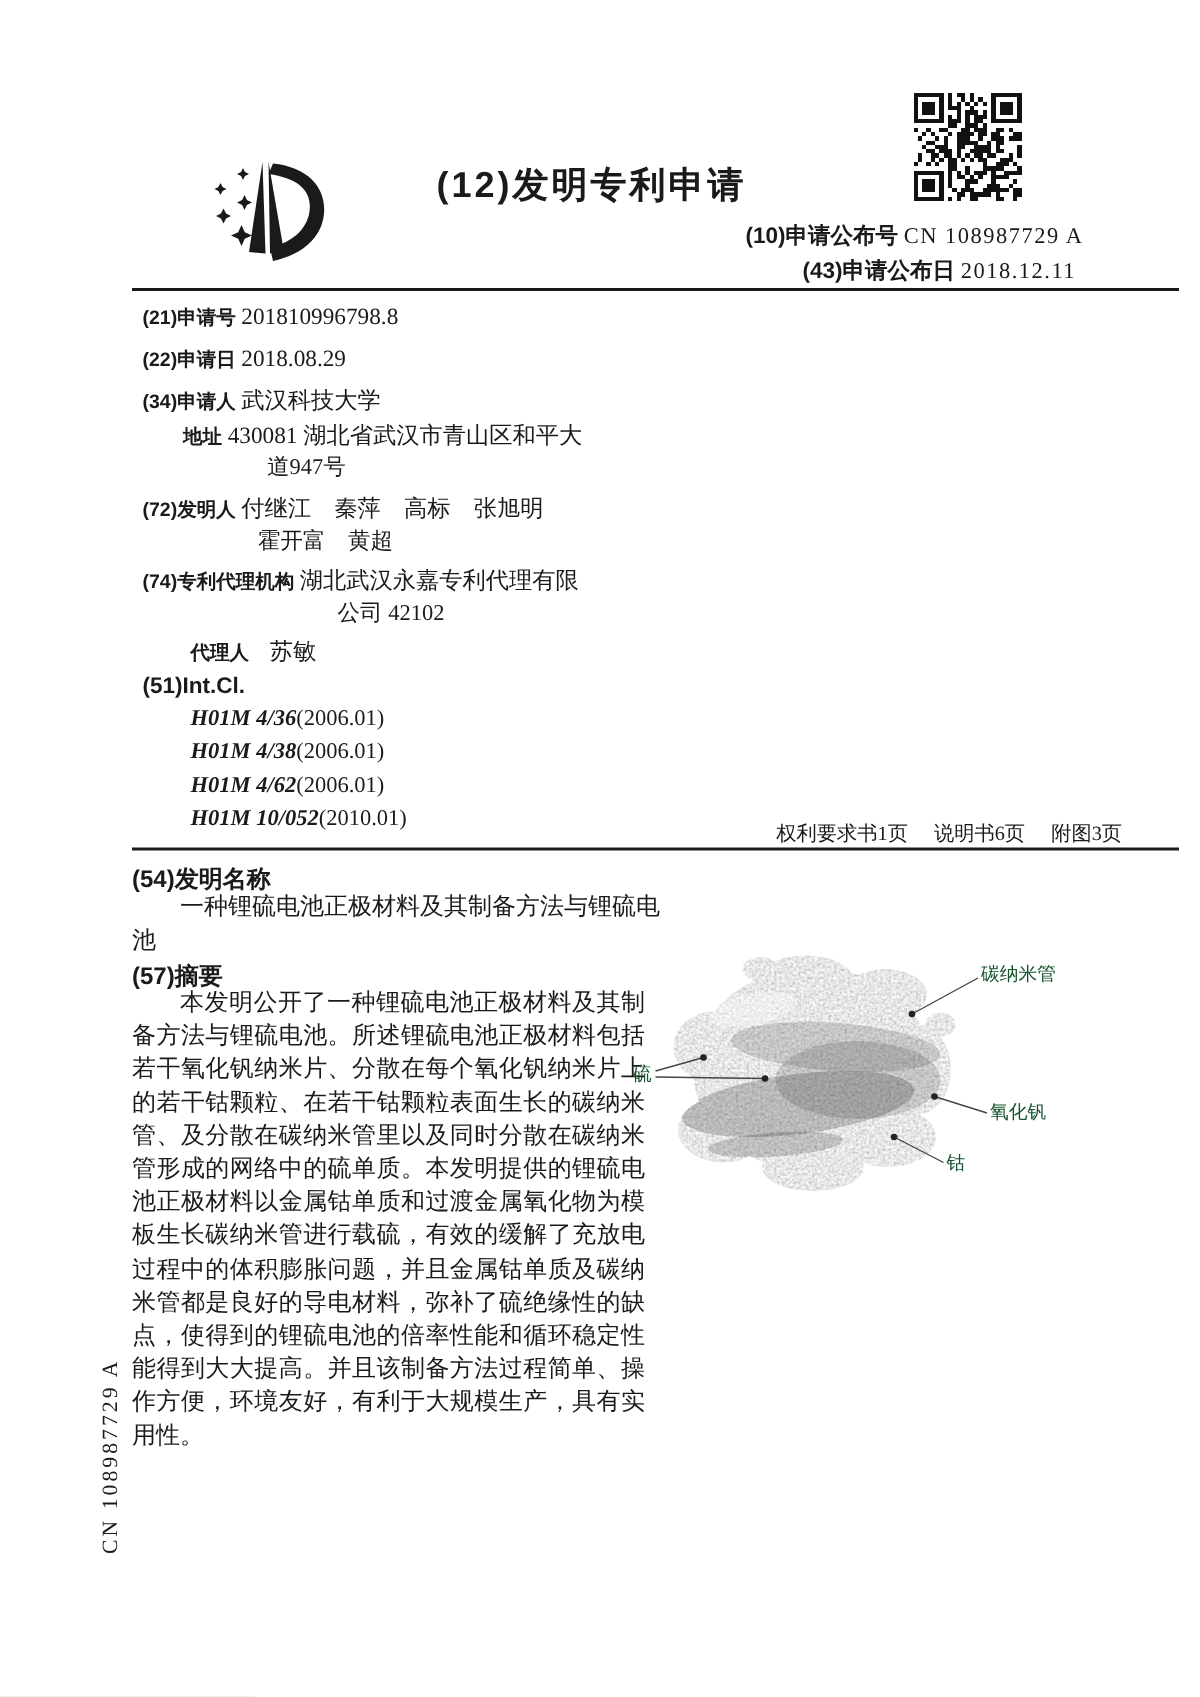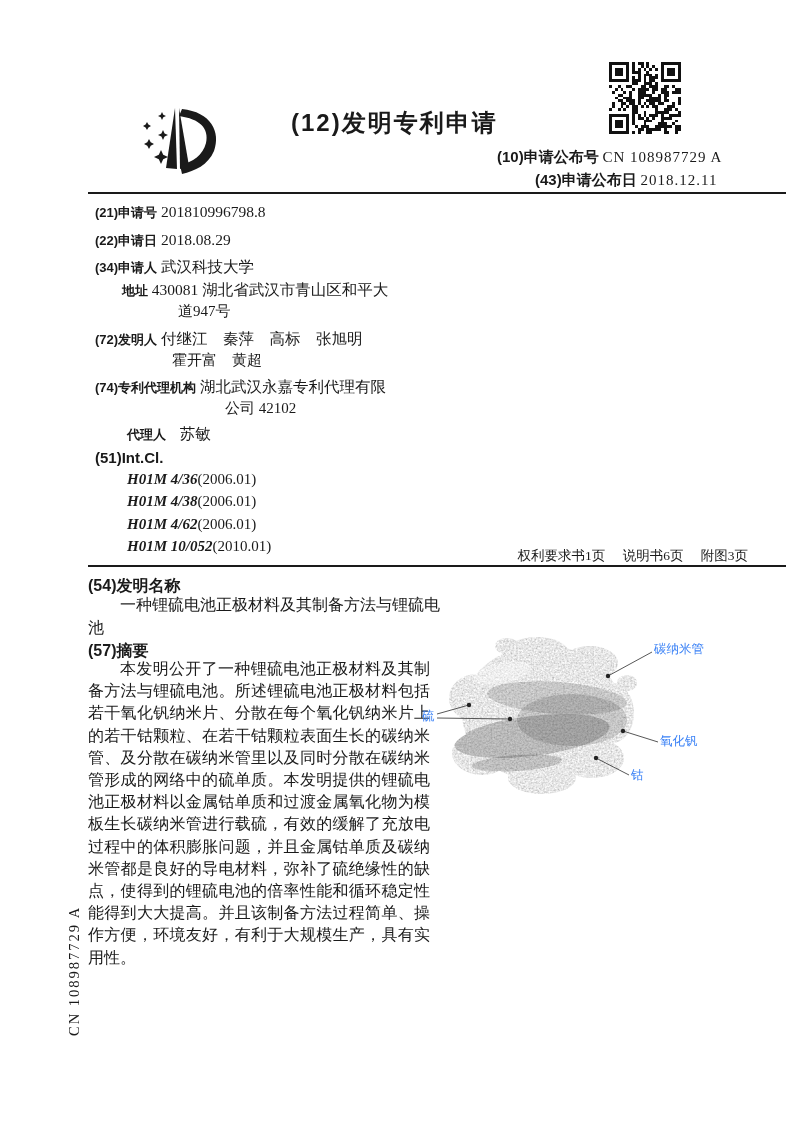--- a/index.html
+++ b/index.html
@@ -48,21 +48,21 @@
     left: 88px; top: 593px; width: 358px; margin: 0;
     font-size: 16px; line-height: 23px; text-indent: 2em;
   }
   .abstract-para {
     left: 88px; top: 658px; width: 342px; margin: 0;
     font-size: 16px; line-height: 22.2px; text-align: justify; text-indent: 2em;
   }
 
   
   .figure { left: 422px; top: 628px; width: 296px; height: 172px; }
-  .fig-label { position: absolute; font-size: 12.5px; color: #3b82f6; white-space: nowrap; }
+  .fig-label { position: absolute; font-size: 12.5px; color: #14532d; white-space: nowrap; }
   .fig-label-cnt { left: 232px; top: 13px; }
   .fig-label-s   { left: 0px;   top: 80px; }
   .fig-label-vox { left: 238px; top: 105px; }
   .fig-label-co  { left: 209px; top: 139px; }
 
   
   .side-code {
     left: 66px; top: 876px; height: 160px;
     writing-mode: vertical-rl; transform: rotate(180deg);
     font-size: 14.5px; letter-spacing: 2px; white-space: nowrap;

